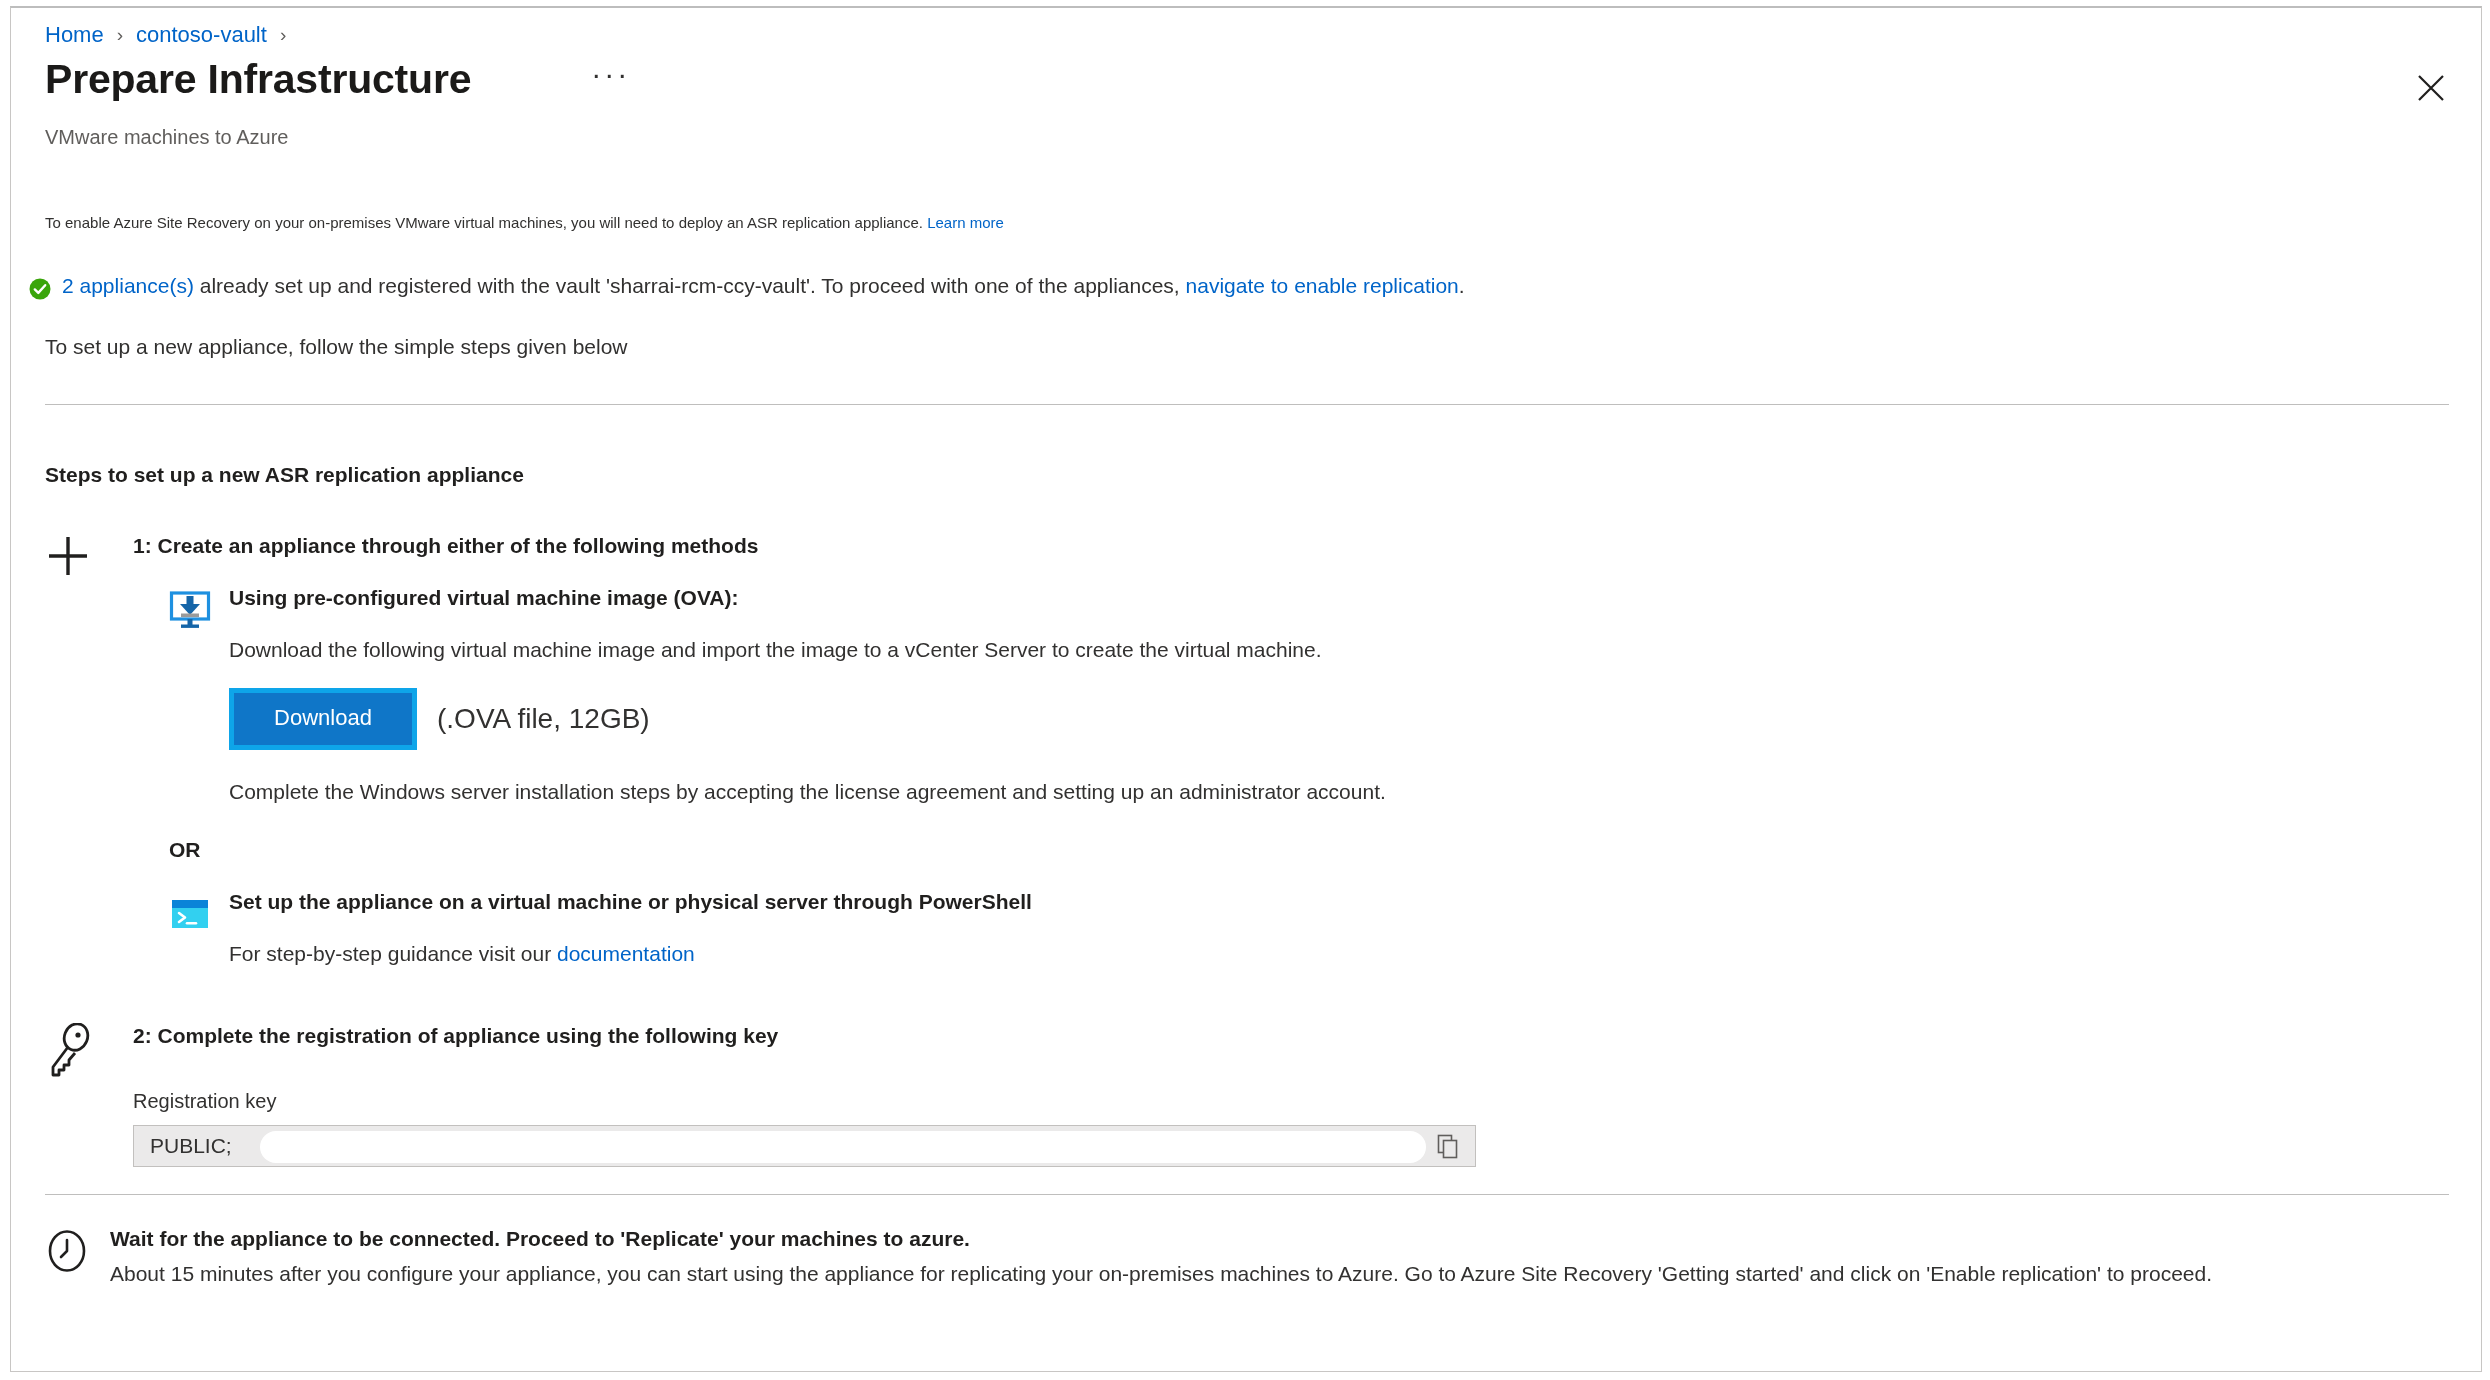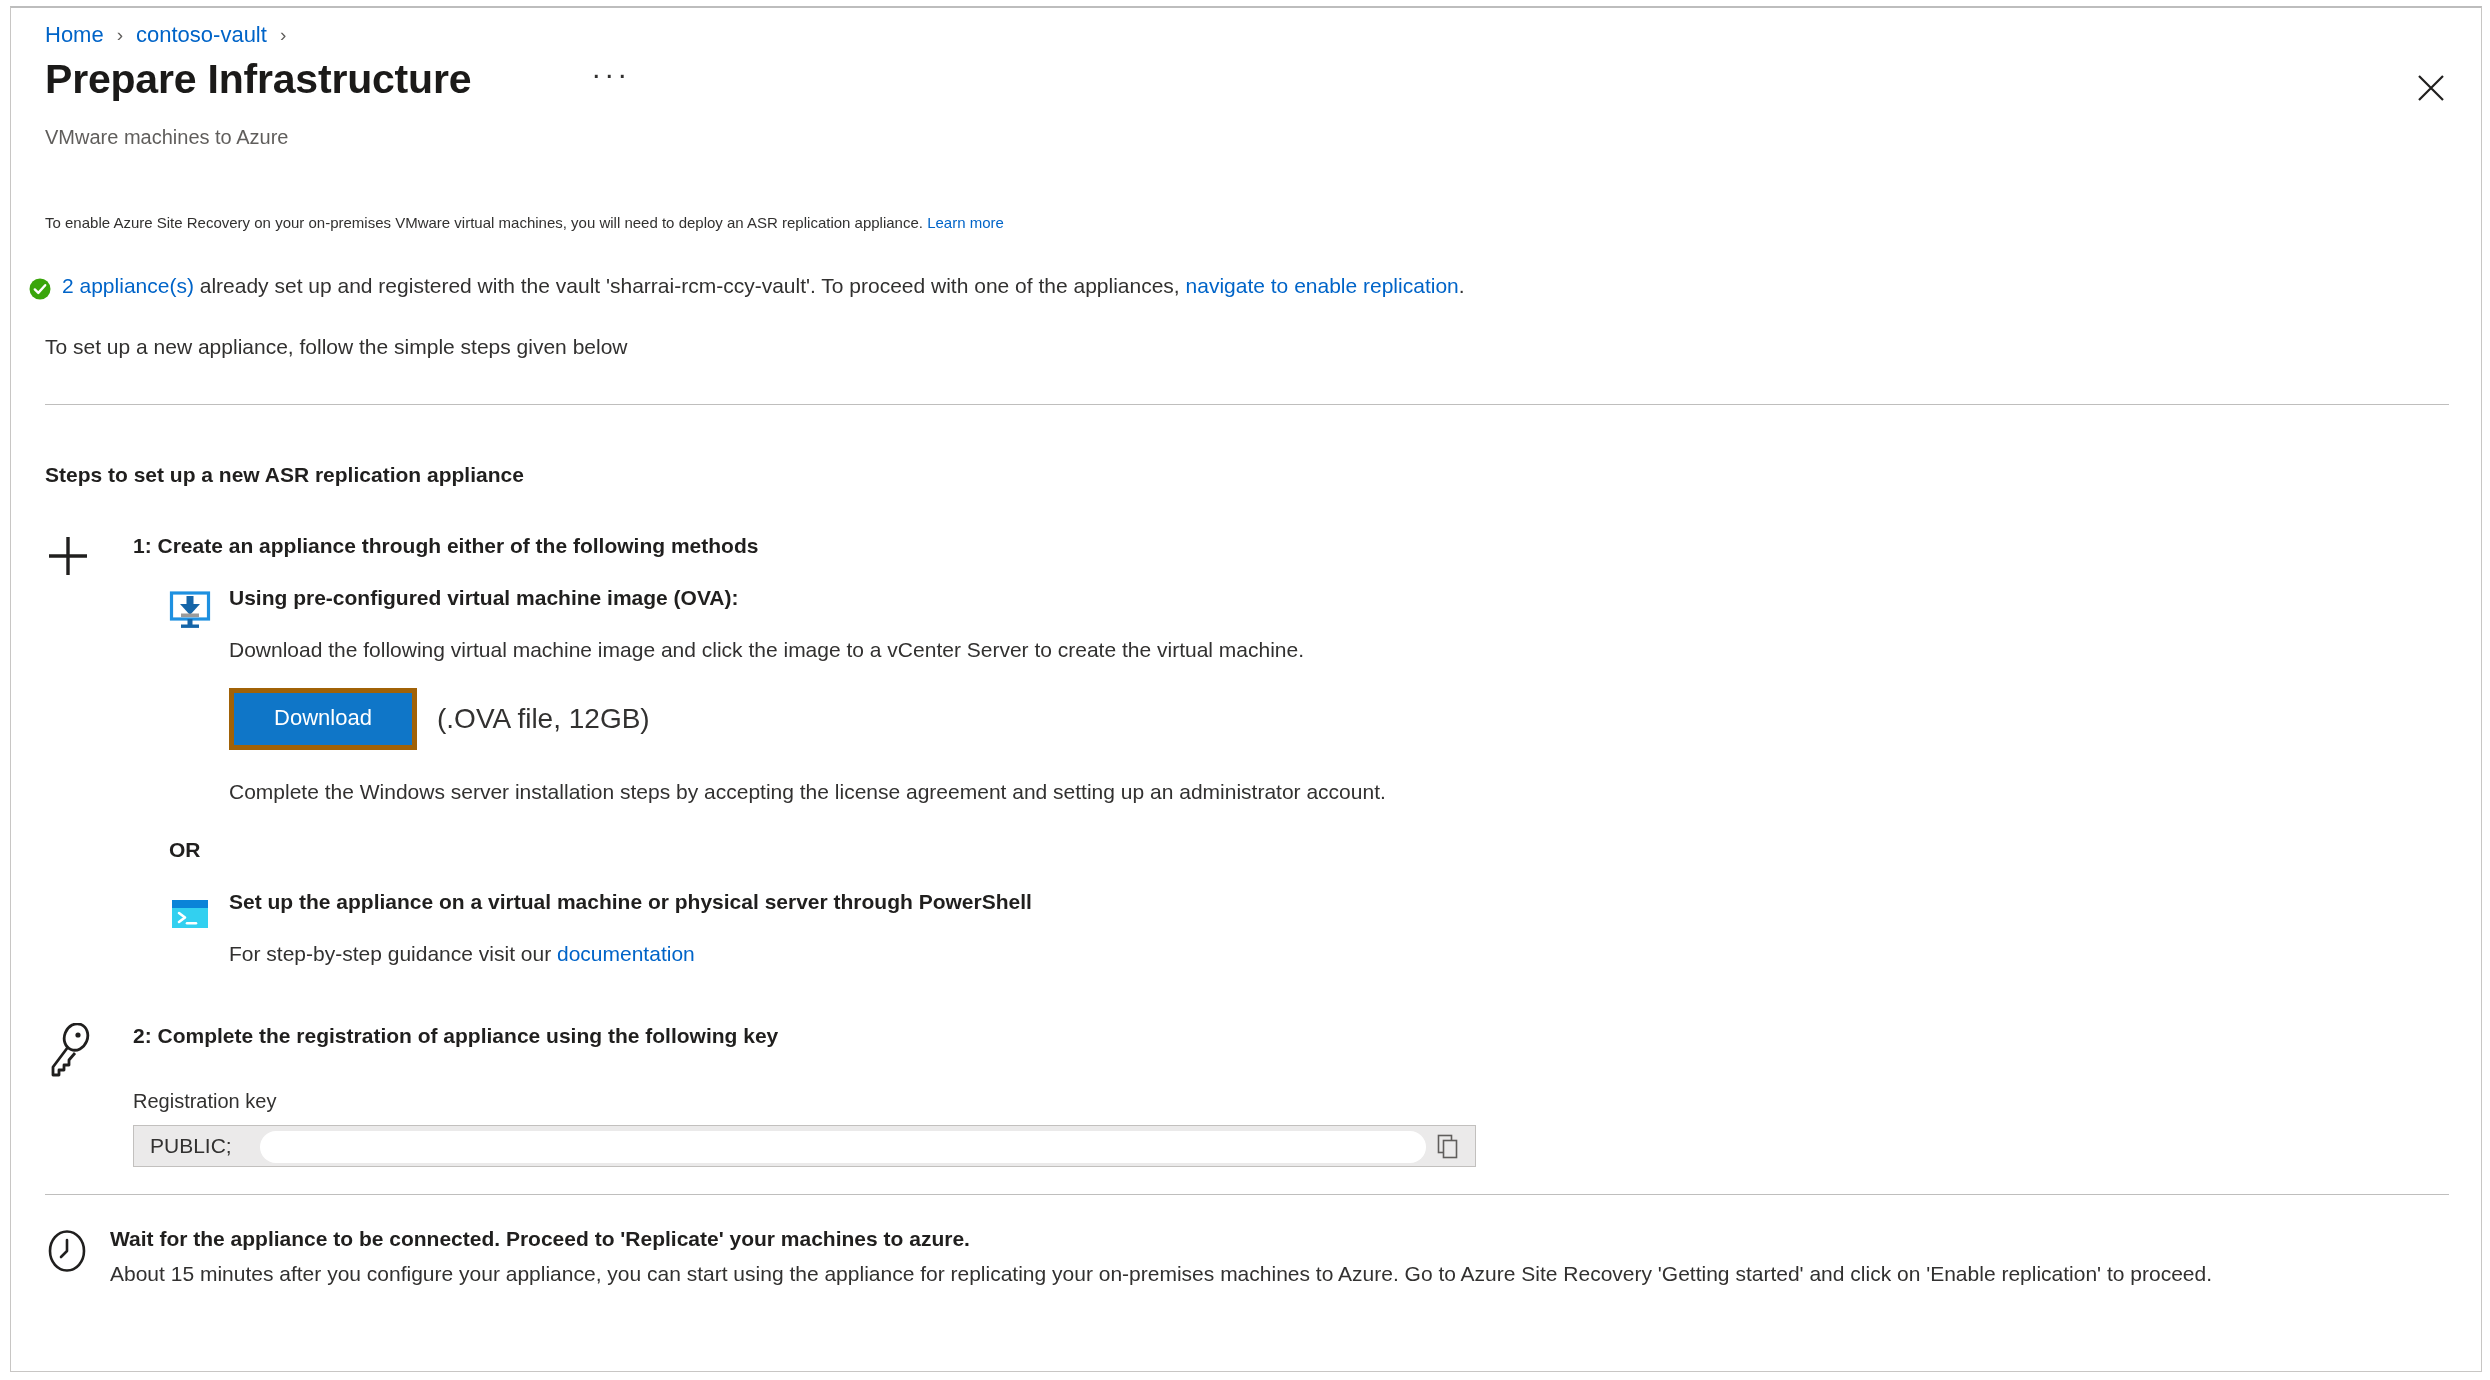--- a/index.html
+++ b/index.html
@@ -116,21 +116,21 @@
   .method-title {
     font-size: 21px; font-weight: 700; color: #201f1e;
   }
   .method-text {
     font-size: 21px; color: #323130; margin-top: 28px;
   }
   .dl-row {
     margin-top: 26px; display: flex; align-items: center;
   }
   .dl-highlight {
-    border: 5px solid #a16207;
+    border: 5px solid #0ea5e9;
     padding: 0; display: inline-flex;
   }
   .dl-btn {
     background: #0f76c8; color: #ffffff;
     border: none; outline: none;
     font-family: "Liberation Sans", sans-serif;
     font-size: 22px; font-weight: 400;
     padding: 12px 34px 13px 34px;
     cursor: pointer; line-height: 1.2;
     min-width: 178px; text-align: center;
@@ -254,21 +254,21 @@
             <rect x="2.5" y="4" width="37" height="26" fill="#ffffff" stroke="#1e90e0" stroke-width="3.2"></rect>
             <rect x="17.5" y="7" width="7" height="9" fill="#1565a8"></rect>
             <path d="M11 15 L31 15 L21 26 Z" fill="#1565a8"></path>
             <rect x="12" y="24.5" width="18" height="3.6" fill="#9a9a9a"></rect>
             <rect x="18.5" y="30" width="5" height="6" fill="#1565a8"></rect>
             <rect x="12" y="35.5" width="18" height="3.4" fill="#1565a8"></rect>
           </svg>
         </span>
         <div class="method-body">
           <div class="method-title">Using pre-configured virtual machine image (OVA):</div>
-          <div class="method-text">Download the following virtual machine image and click the image to a vCenter Server to create the virtual machine.</div>
+          <div class="method-text">Download the following virtual machine image and import the image to a vCenter Server to create the virtual machine.</div>
           <div class="dl-row">
             <span class="dl-highlight">
               <button class="dl-btn">Download</button>
             </span>
             <span class="dl-note">(.OVA file, 12GB)</span>
           </div>
           <div class="post-text">Complete the Windows server installation steps by accepting the license agreement and setting up an administrator account.</div>
         </div>
       </div>
 

